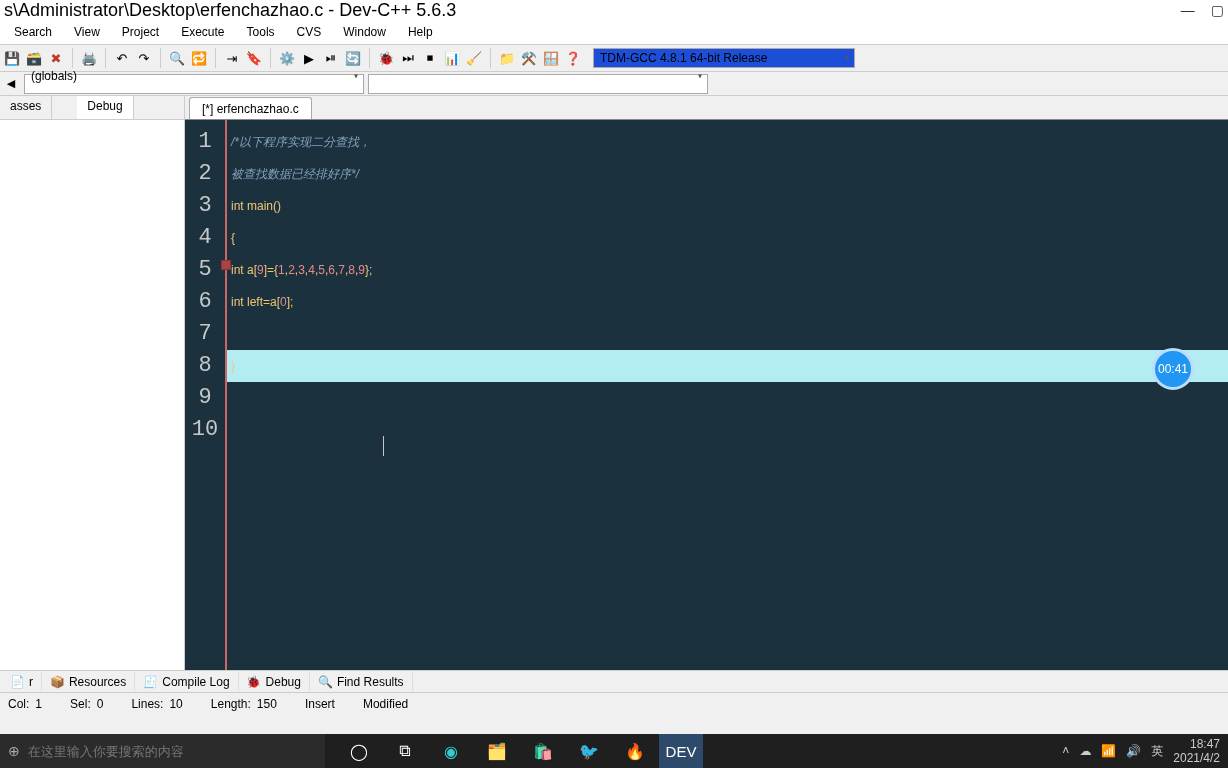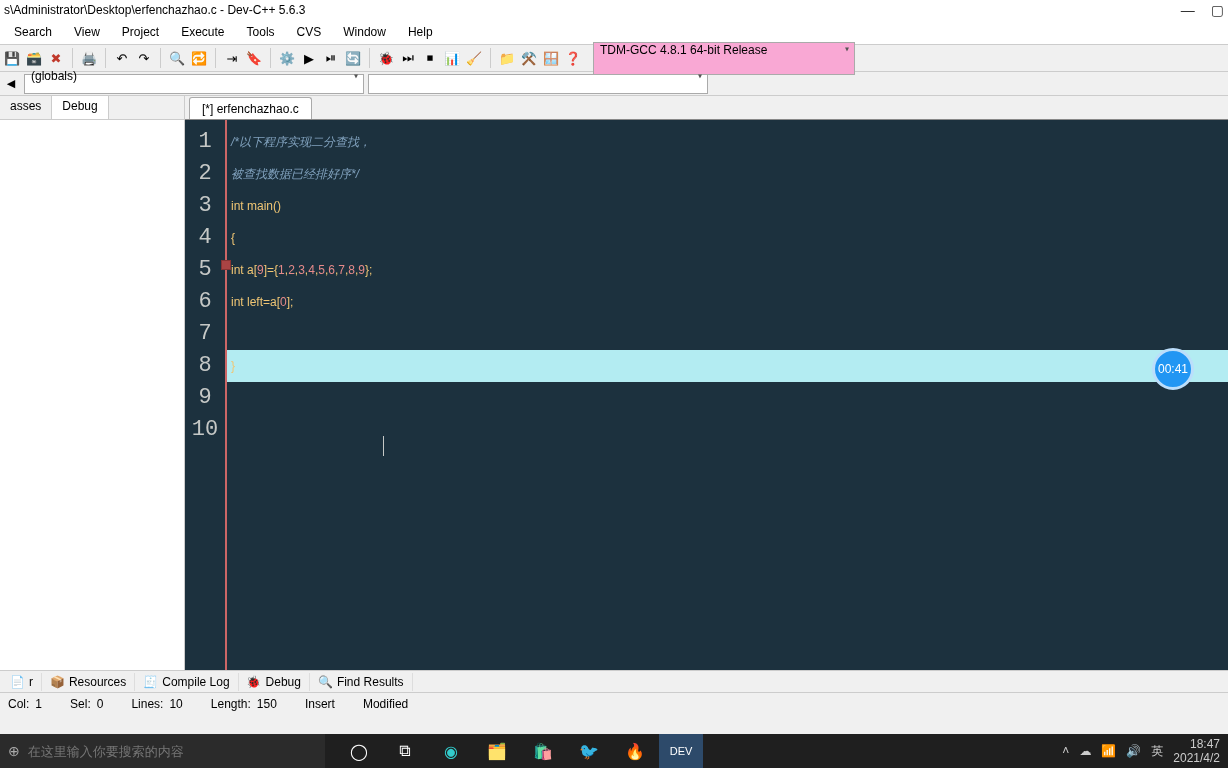--- a/index.html
+++ b/index.html
@@ -1,41 +1,41 @@
 <!DOCTYPE html>
 <html><head>
 <meta charset="utf-8">
 <style>
 * { margin: 0; padding: 0; box-sizing: border-box; font-family: "Segoe UI", Tahoma, sans-serif; font-size: 12px; }
 body { width: 1228px; height: 768px; background: #f0f0f0; overflow: hidden; position: relative; }
 
 .titlebar { height: 20px; background: #fff; display: flex; align-items: center; padding: 0 4px; justify-content: space-between; }
-.titlebar-text { font-size: 12px; color: #000; }
+.titlebar-text { font-size: 18px; color: #000; }
 .window-controls { display: flex; gap: 16px; }
 .window-controls span { font-size: 14px; color: #333; cursor: pointer; }
 
 .menubar { height: 24px; background: #fff; display: flex; align-items: center; padding: 0 4px; gap: 2px; }
 .menubar span { padding: 2px 10px; cursor: pointer; }
 
 .toolbar { height: 28px; background: #f0f0f0; border-top: 1px solid #ccc; border-bottom: 1px solid #ccc; display: flex; align-items: center; padding: 0 2px; gap: 2px; }
 .tb-btn { width: 20px; height: 20px; display: flex; align-items: center; justify-content: center; cursor: pointer; font-size: 13px; }
 .tb-sep { width: 1px; height: 20px; background: #ccc; margin: 0 4px; }
-.compiler-select { margin-left: 8px; height: 33px; border: 1px solid #aaa; background: #f9a8d4; padding: 0 18px 0 6px; font-family: "Courier New", monospace; font-size: 12px; min-width: 262px; display: flex; align-items: flex-start; position: relative; cursor: pointer; }
+.compiler-select { margin-left: 8px; height: 20px; border: 1px solid #aaa; background: #1d4ed8; padding: 0 18px 0 6px; font-family: "Courier New", monospace; font-size: 12px; min-width: 262px; display: flex; align-items: center; position: relative; cursor: pointer; }
 .compiler-select::after { content: "▾"; position: absolute; right: 4px; font-size: 10px; color: #555; }
 
 .scopebar { height: 24px; background: #f0f0f0; border-bottom: 1px solid #ccc; display: flex; align-items: center; padding: 0 2px; gap: 4px; }
 .scope-btn { width: 18px; height: 18px; cursor: pointer; display: flex; align-items: center; justify-content: center; font-size: 11px; }
 .scope-select { height: 20px; border: 1px solid #aaa; background: #fff; padding: 0 18px 16px 6px; font-family: "Courier New", monospace; font-size: 12px; display: flex; align-items: center; position: relative; cursor: pointer; }
 .scope-select::after { content: "▾"; position: absolute; right: 4px; font-size: 10px; color: #555; }
 .scope-globals { width: 340px; }
 .scope-members { width: 340px; }
 
 .main-area { display: flex; height: 574px; }
 .left-panel { width: 185px; background: #fff; border-right: 1px solid #ccc; }
-.panel-tabs { height: 24px; display: flex; background: #f0f0f0; border-bottom: 1px solid #ccc; }
+.panel-tabs { height: 24px; display: flex; background: #f0f0f0; border-bottom: 1px solid #ccc; gap: 25px; }
 .panel-tab { padding: 3px 10px; border-right: 1px solid #ccc; cursor: pointer; background: #f0f0f0; }
 .panel-tab.active { background: #fff; }
 
 .editor-area { flex: 1; display: flex; flex-direction: column; background: #14532d; }
 .file-tabs { height: 24px; background: #f0f0f0; display: flex; align-items: flex-end; border-bottom: 1px solid #888; padding-left: 4px; }
 .file-tab { height: 22px; background: #fff; border: 1px solid #aaa; border-bottom: none; padding: 2px 12px; display: flex; align-items: center; font-size: 12px; cursor: pointer; border-radius: 3px 3px 0 0; }
 
 .editor { flex: 1; display: flex; background: #1c313e; position: relative; overflow: hidden; }
 .gutter { width: 42px; background: #1c313e; padding: 6px 0; border-right: 2px solid #cc6666; }
 .gutter .ln { color: #c5c8c6; font-family: Consolas, "Courier New", monospace; font-size: 22px; text-align: center; height: 32px; line-height: 32px; }
@@ -239,21 +239,21 @@
     <input placeholder="在这里输入你要搜索的内容" style="">
   </div>
   <div class="tb-icons">
     <div class="tb-icon" style="color:#fff">◯</div>
     <div class="tb-icon" style="color:#fff">⧉</div>
     <div class="tb-icon" style="color:#3cc">◉</div>
     <div class="tb-icon" style="color:#ffcc66">🗂️</div>
     <div class="tb-icon" style="color:#fff">🛍️</div>
     <div class="tb-icon" style="color:#4af">🐦</div>
     <div class="tb-icon" style="color:#e74c3c">🔥</div>
-    <div class="tb-icon" style="background:#2d4a6a;color:#fff;font-size:11px">DEV</div>
+    <div class="tb-icon" style="background:#2d4a6a;color:#fff;font-size:15px">DEV</div>
   </div>
   <div class="tray">
     <span>˄</span>
     <span>☁</span>
     <span>📶</span>
     <span>🔊</span>
     <span>英</span>
     <div class="clock">
       <div>18:47</div>
       <div>2021/4/2</div>

